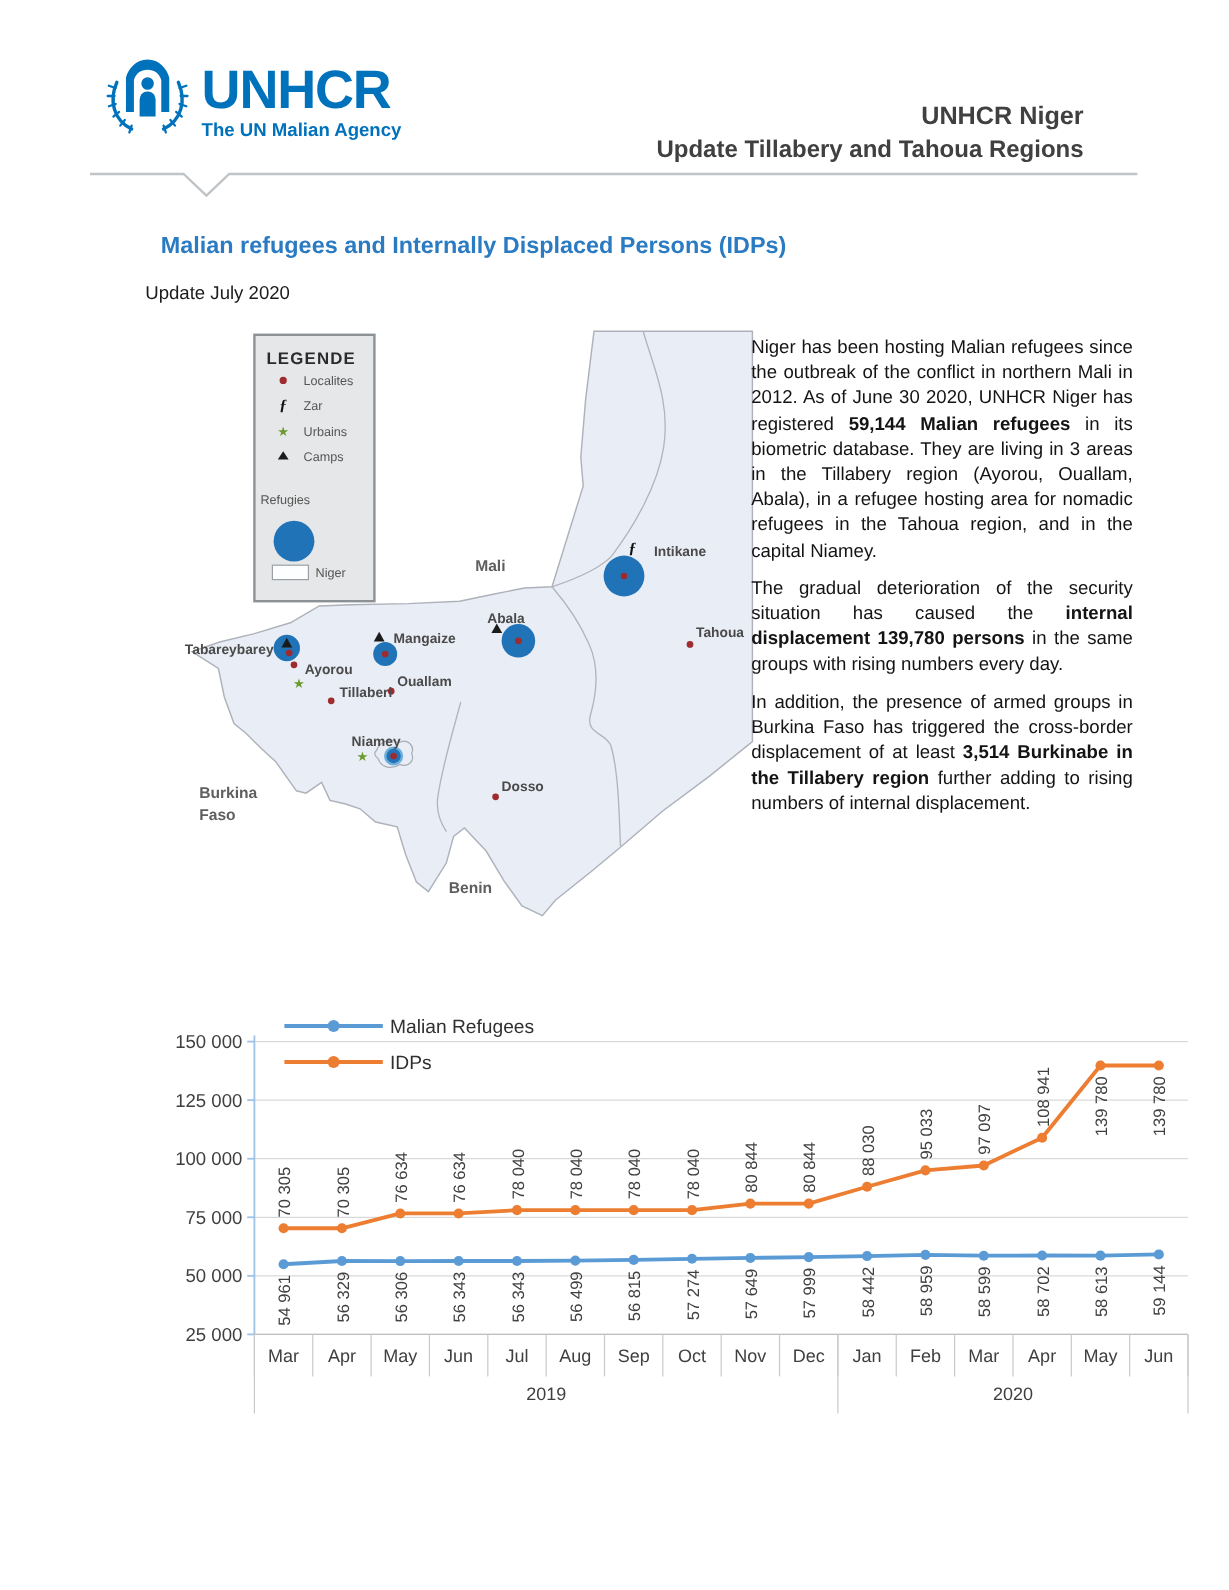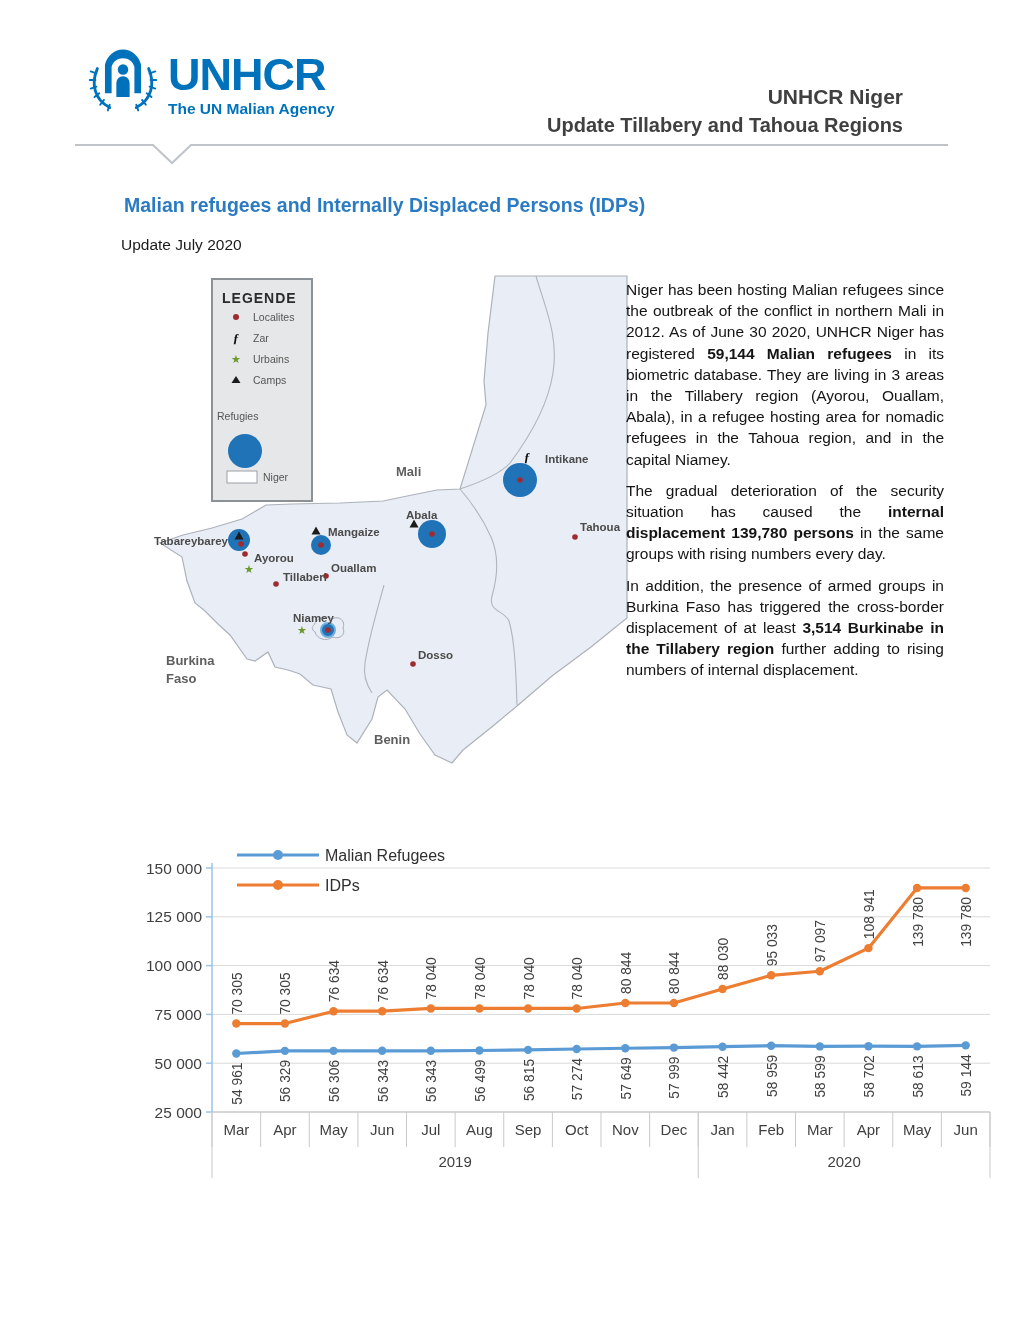--- a/index.html
+++ b/index.html
@@ -9,21 +9,21 @@
   .logo-block{position:absolute;left:85px;top:42px;display:flex;align-items:flex-end;}
   .logo-emblem{width:76px;height:76px;}
   .logo-text{margin-left:7px;}
   .logo-org{font-size:45px;font-weight:bold;color:#0072BC;letter-spacing:-1px;line-height:46px;}
   .logo-tagline{font-size:15.5px;font-weight:bold;color:#0072BC;margin-top:2px;}
   .header-titles{position:absolute;right:121px;top:55px;text-align:right;color:#404040;margin-top:28px;}
   .header-title1{font-size:21px;font-weight:bold;line-height:28px;}
   .header-title2{font-size:20px;font-weight:bold;line-height:28px;}
   .separator{position:absolute;left:75px;top:136px;}
   
-  .section-title{position:absolute;left:124px;top:194px;font-size:19.5px;font-weight:bold;color:#2B7BC3;}
+  .section-title{position:absolute;left:134px;top:194px;font-size:19.5px;font-weight:bold;color:#2B7BC3;}
   .section-subtitle{position:absolute;left:121px;top:236px;font-size:15.5px;color:#1b1b1b;}
   
   .map-svg{position:absolute;left:150px;top:273px;}
   .country-shape{fill:#E9EDF5;stroke:#ADB2BA;stroke-width:1.2;}
   .inner-border{fill:none;stroke:#B0B5BC;stroke-width:1.1;}
   .enclave{fill:#E9EDF5;stroke:#A8ADB5;stroke-width:1;}
   .refugee-circle{fill:#2173B8;}
   .locality-dot{fill:#9E2B2E;}
   .camp-tri{fill:#1b1b1b;}
   .star-g{font:11px "Liberation Sans",sans-serif;fill:#6B9A2F;}

